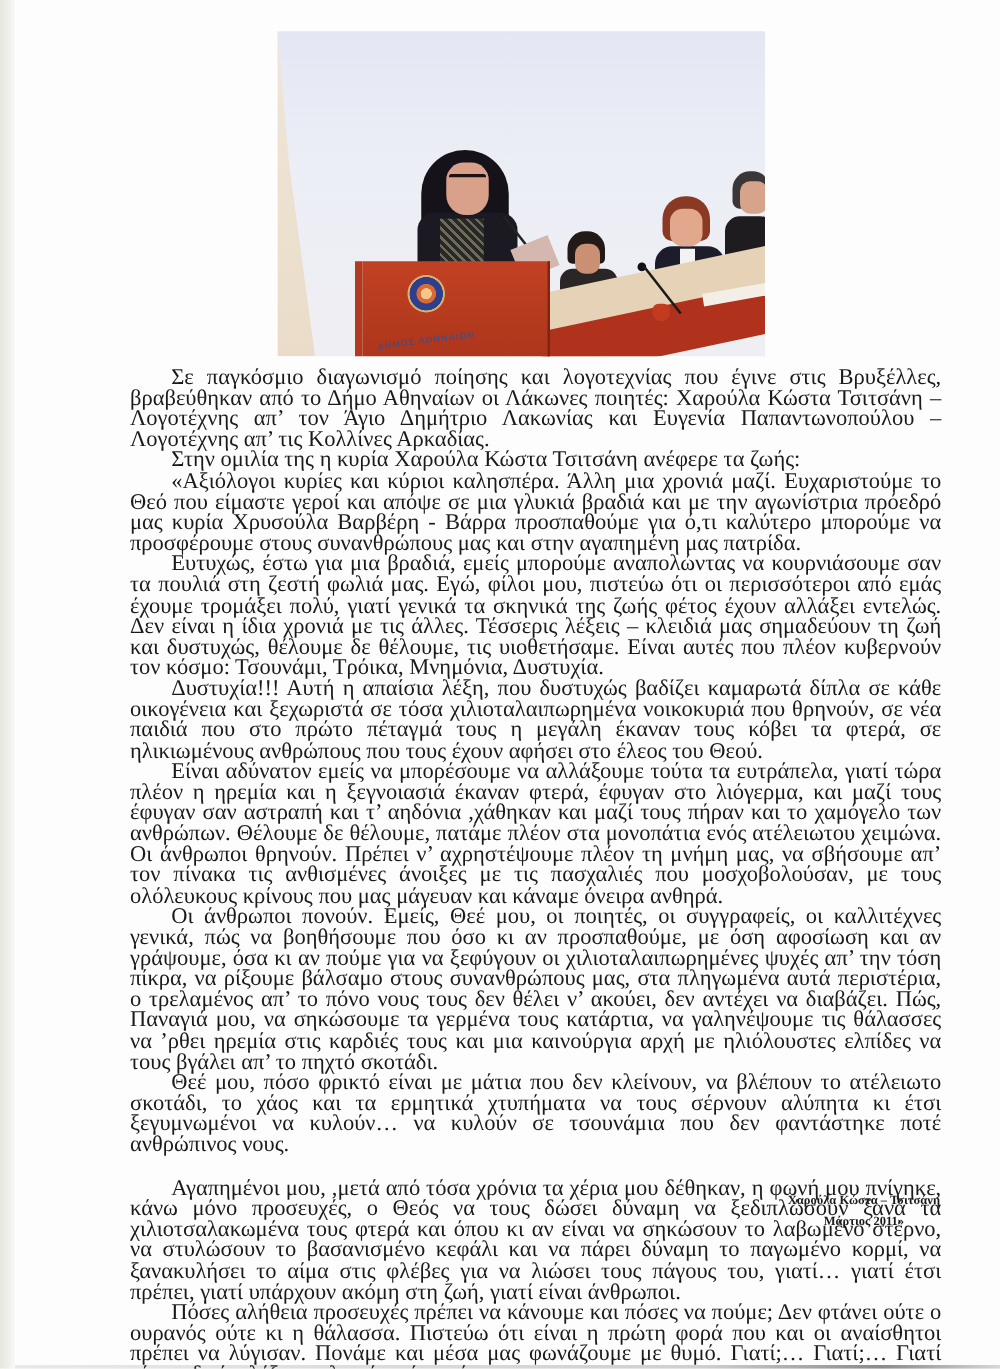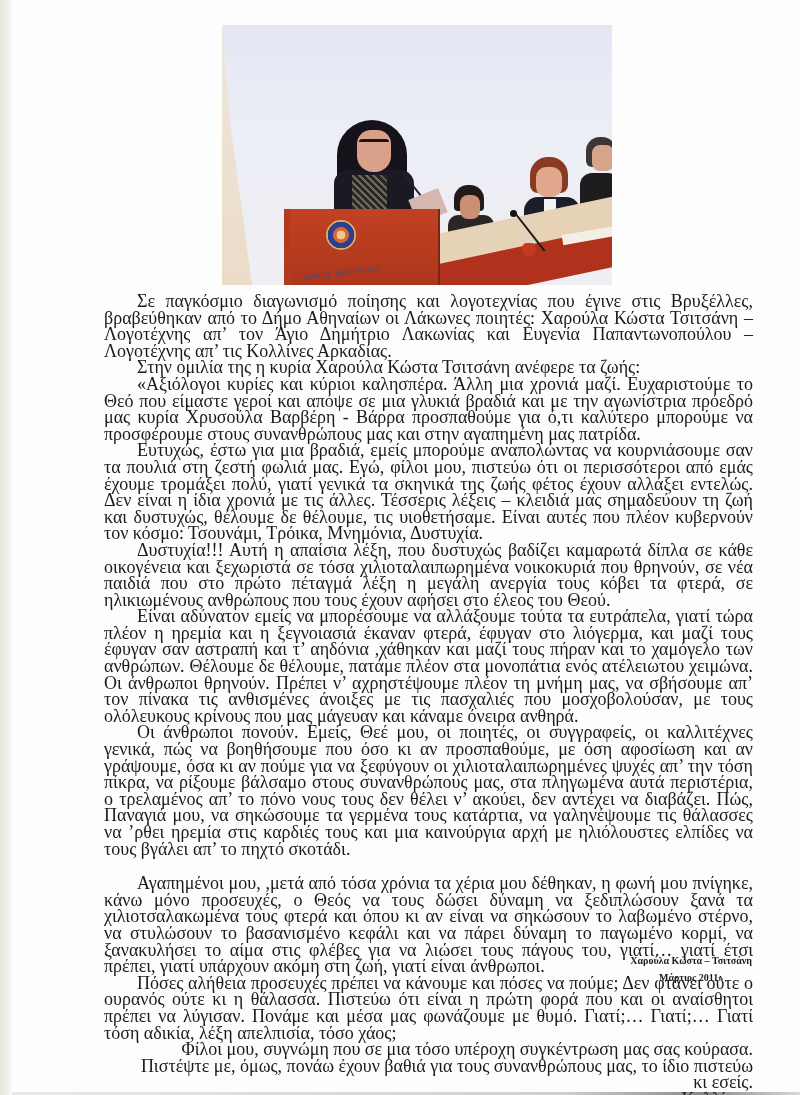--- a/index.html
+++ b/index.html
@@ -146,23 +146,24 @@
   <div class="podium"></div>
   <div class="emblem"></div>
   <div class="podium-label">ΔΗΜΟΣ ΑΘΗΝΑΙΩΝ</div>
 </div>
 
 <div class="article">
   <p>Σε παγκόσμιο διαγωνισμό ποίησης και λογοτεχνίας που έγινε στις Βρυξέλλες, βραβεύθηκαν από το Δήμο Αθηναίων οι Λάκωνες ποιητές: Χαρούλα Κώστα Τσιτσάνη – Λογοτέχνης απ’ τον Άγιο Δημήτριο Λακωνίας και Ευγενία Παπαντωνοπούλου – Λογοτέχνης απ’ τις Κολλίνες Αρκαδίας.</p>
   <p>Στην ομιλία της η κυρία Χαρούλα Κώστα Τσιτσάνη ανέφερε τα ζωής:</p>
   <p>«Αξιόλογοι κυρίες και κύριοι καλησπέρα. Άλλη μια χρονιά μαζί. Ευχαριστούμε το Θεό που είμαστε γεροί και απόψε σε μια γλυκιά βραδιά και με την αγωνίστρια πρόεδρό μας κυρία Χρυσούλα Βαρβέρη - Βάρρα προσπαθούμε για ό,τι καλύτερο μπορούμε να προσφέρουμε στους συνανθρώπους μας και στην αγαπημένη μας πατρίδα.</p>
   <p>Ευτυχώς, έστω για μια βραδιά, εμείς μπορούμε αναπολώντας να κουρνιάσουμε σαν τα πουλιά στη ζεστή φωλιά μας. Εγώ, φίλοι μου, πιστεύω ότι οι περισσότεροι από εμάς έχουμε τρομάξει πολύ, γιατί γενικά τα σκηνικά της ζωής φέτος έχουν αλλάξει εντελώς. Δεν είναι η ίδια χρονιά με τις άλλες. Τέσσερις λέξεις – κλειδιά μας σημαδεύουν τη ζωή και δυστυχώς, θέλουμε δε θέλουμε, τις υιοθετήσαμε. Είναι αυτές που πλέον κυβερνούν τον κόσμο: Τσουνάμι, Τρόικα, Μνημόνια, Δυστυχία.</p>
-  <p>Δυστυχία!!! Αυτή η απαίσια λέξη, που δυστυχώς βαδίζει καμαρωτά δίπλα σε κάθε οικογένεια και ξεχωριστά σε τόσα χιλιοταλαιπωρημένα νοικοκυριά που θρηνούν, σε νέα παιδιά που στο πρώτο πέταγμά λέξη η μεγάλη ανεργία τους κόβει τα φτερά, σε ηλικιωμένους ανθρώπους που τους έχουν αφήσει στο έλεος του Θεού.</p>
+  <p>Δυστυχία!!! Αυτή η απαίσια λέξη, που δυστυχώς βαδίζει καμαρωτά δίπλα σε κάθε οικογένεια και ξεχωριστά σε τόσα χιλιοταλαιπωρημένα νοικοκυριά που θρηνούν, σε νέα παιδιά που στο πρώτο πέταγμά τους η μεγάλη έκαναν τους κόβει τα φτερά, σε ηλικιωμένους ανθρώπους που τους έχουν αφήσει στο έλεος του Θεού.</p>
   <p>Είναι αδύνατον εμείς να μπορέσουμε να αλλάξουμε τούτα τα ευτράπελα, γιατί τώρα πλέον η ηρεμία και η ξεγνοιασιά έκαναν φτερά, έφυγαν στο λιόγερμα, και μαζί τους έφυγαν σαν αστραπή και τ’ αηδόνια ,χάθηκαν και μαζί τους πήραν και το χαμόγελο των ανθρώπων. Θέλουμε δε θέλουμε, πατάμε πλέον στα μονοπάτια ενός ατέλειωτου χειμώνα. Οι άνθρωποι θρηνούν. Πρέπει ν’ αχρηστέψουμε πλέον τη μνήμη μας, να σβήσουμε απ’ τον πίνακα τις ανθισμένες άνοιξες με τις πασχαλιές που μοσχοβολούσαν, με τους ολόλευκους κρίνους που μας μάγευαν και κάναμε όνειρα ανθηρά.</p>
   <p>Οι άνθρωποι πονούν. Εμείς, Θεέ μου, οι ποιητές, οι συγγραφείς, οι καλλιτέχνες γενικά, πώς να βοηθήσουμε που όσο κι αν προσπαθούμε, με όση αφοσίωση και αν γράψουμε, όσα κι αν πούμε για να ξεφύγουν οι χιλιοταλαιπωρημένες ψυχές απ’ την τόση πίκρα, να ρίξουμε βάλσαμο στους συνανθρώπους μας, στα πληγωμένα αυτά περιστέρια, ο τρελαμένος απ’ το πόνο νους τους δεν θέλει ν’ ακούει, δεν αντέχει να διαβάζει. Πώς, Παναγιά μου, να σηκώσουμε τα γερμένα τους κατάρτια, να γαληνέψουμε τις θάλασσες να ’ρθει ηρεμία στις καρδιές τους και μια καινούργια αρχή με ηλιόλουστες ελπίδες να τους βγάλει απ’ το πηχτό σκοτάδι.</p>
+  <p>Θεέ μου, πόσο φρικτό είναι με μάτια που δεν κλείνουν, να βλέπουν το ατέλειωτο σκοτάδι, το χάος και τα ερμητικά χτυπήματα να τους σέρνουν αλύπητα κι έτσι ξεγυμνωμένοι να κυλούν… να κυλούν σε τσουνάμια που δεν φαντάστηκε ποτέ ανθρώπινος νους.</p>
   <p class="gap">Αγαπημένοι μου, ,μετά από τόσα χρόνια τα χέρια μου δέθηκαν, η φωνή μου πνίγηκε, κάνω μόνο προσευχές, ο Θεός να τους δώσει δύναμη να ξεδιπλώσουν ξανά τα χιλιοτσαλακωμένα τους φτερά και όπου κι αν είναι να σηκώσουν το λαβωμένο στέρνο, να στυλώσουν το βασανισμένο κεφάλι και να πάρει δύναμη το παγωμένο κορμί, να ξανακυλήσει το αίμα στις φλέβες για να λιώσει τους πάγους του, γιατί… γιατί έτσι πρέπει, γιατί υπάρχουν ακόμη στη ζωή, γιατί είναι άνθρωποι.</p>
   <p>Πόσες αλήθεια προσευχές πρέπει να κάνουμε και πόσες να πούμε; Δεν φτάνει ούτε ο ουρανός ούτε κι η θάλασσα. Πιστεύω ότι είναι η πρώτη φορά που και οι αναίσθητοι πρέπει να λύγισαν. Πονάμε και μέσα μας φωνάζουμε με θυμό. Γιατί;… Γιατί;… Γιατί τόση αδικία, λέξη απελπισία, τόσο χάος;</p>
   <p class="indented-line">Φίλοι μου, συγνώμη που σε μια τόσο υπέροχη συγκέντρωση μας σας κούρασα.</p>
   <p class="indented-line">Πιστέψτε με, όμως, πονάω έχουν βαθιά για τους συνανθρώπους μας, το ίδιο πιστεύω κι εσείς.</p>
   <p class="indented-line">Κολλίνες.</p>
 </div>
 
 <div class="signature">
   <div>Χαρούλα Κώστα – Τσιτσάνη</div>
   <div>Μάρτιος 2011»</div>

